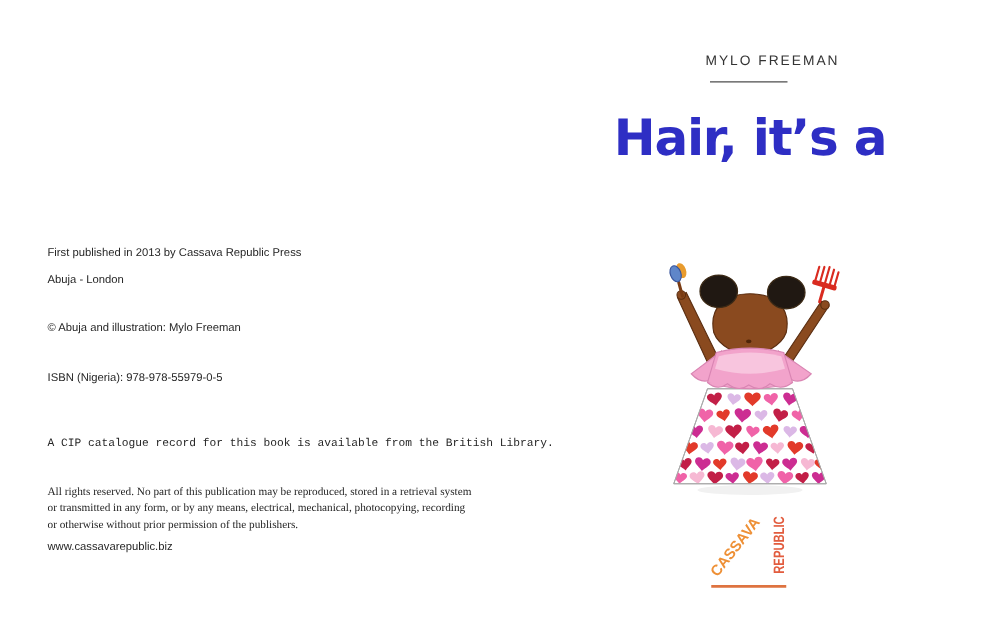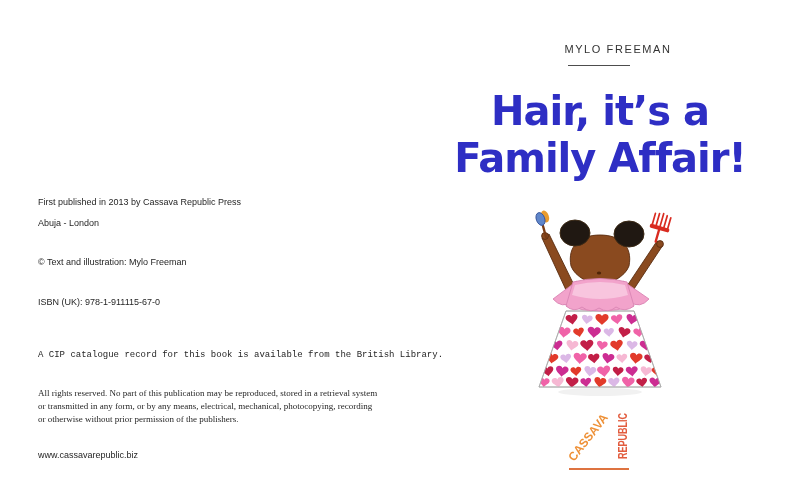--- a/index.html
+++ b/index.html
@@ -8,21 +8,21 @@
     font-family:"Liberation Sans",sans-serif;color:var(--text-color,#262626);
   }
   
   .cp-line{position:absolute;left:38px;font-size:9px;line-height:13px;color:var(--text-color,#262626);}
   .cp-published{top:196px;}
   .cp-cities{top:217px;}
   .cp-copyright{top:256px;}
   .cp-isbn{top:296px;}
   .cp-cip{top:349px;font-family:Liberation Mono, monospace;}
   .cp-rights{top:387px;width:342px;font-family:Liberation Serif, serif;}
-  .cp-website{top:449px;}
+  .cp-website{top:431px;}
   
   .author{
     position:absolute;left:418px;top:43px;width:400px;text-align:center;
     font-size:11px;letter-spacing:1.6px;color:#333;
   }
   .author-rule{
     position:absolute;left:568px;top:65px;width:62px;height:1px;background:#4d4d4d;
   }
   .book-title{
     position:absolute;left:400px;top:88px;width:400px;text-align:center;
@@ -46,35 +46,34 @@
   .c5{fill:var(--heart-crimson,#c21f47);} .c6{fill:var(--heart-lightpink,#f6b8d3);}
 </style>
 </head>
 <body>
 
 <div class="spread">
 
   <div>
     <div class="cp-line cp-published">First published in 2013 by Cassava Republic Press</div>
     <div class="cp-line cp-cities">Abuja - London</div>
-    <div class="cp-line cp-copyright">© Text and illustration: Mylo Freeman</div>
+    <div class="cp-line cp-copyright">© Abuja and illustration: Mylo Freeman</div>
     <div class="cp-line cp-isbn">
-      <div>ISBN (UK): 978-1-911115-67-0</div>
+      <div>ISBN (Nigeria): 978-978-55979-0-5</div>
     </div>
     <div class="cp-line cp-cip">A CIP catalogue record for this book is available from the British Library.</div>
     <div class="cp-line cp-rights">All rights reserved. No part of this publication may be reproduced, stored in a retrieval system or transmitted in any form, or by any means, electrical, mechanical, photocopying, recording or otherwise without prior permission of the publishers.</div>
     <div class="cp-line cp-website">www.cassavarepublic.biz</div>
   </div>
 
   <div>
     <div class="author">MYLO FREEMAN</div>
     <div class="author-rule"></div>
     <div class="book-title">
       <div>Hair, it’s a</div>
-      <div>Family Affair!</div>
     </div>
 
     <svg class="illustration" viewBox="400 200 300 210" role="img" aria-label="girl with afro puffs raising a hairbrush and an afro comb, wearing a pink dress covered in hearts">
       <defs>
         <clipPath id="skirtClip">
           <path d="M566,311 L539,387 L661,387 L634,311 Z"></path>
         </clipPath>
         <path id="ht" d="M0,4.6 C-1.2,2.6 -6,0 -6,-2.6 C-6,-6 -1.3,-6.6 0,-3.6 C1.3,-6.6 6,-6 6,-2.6 C6,0 1.2,2.6 0,4.6 Z"></path>
       </defs>
 

